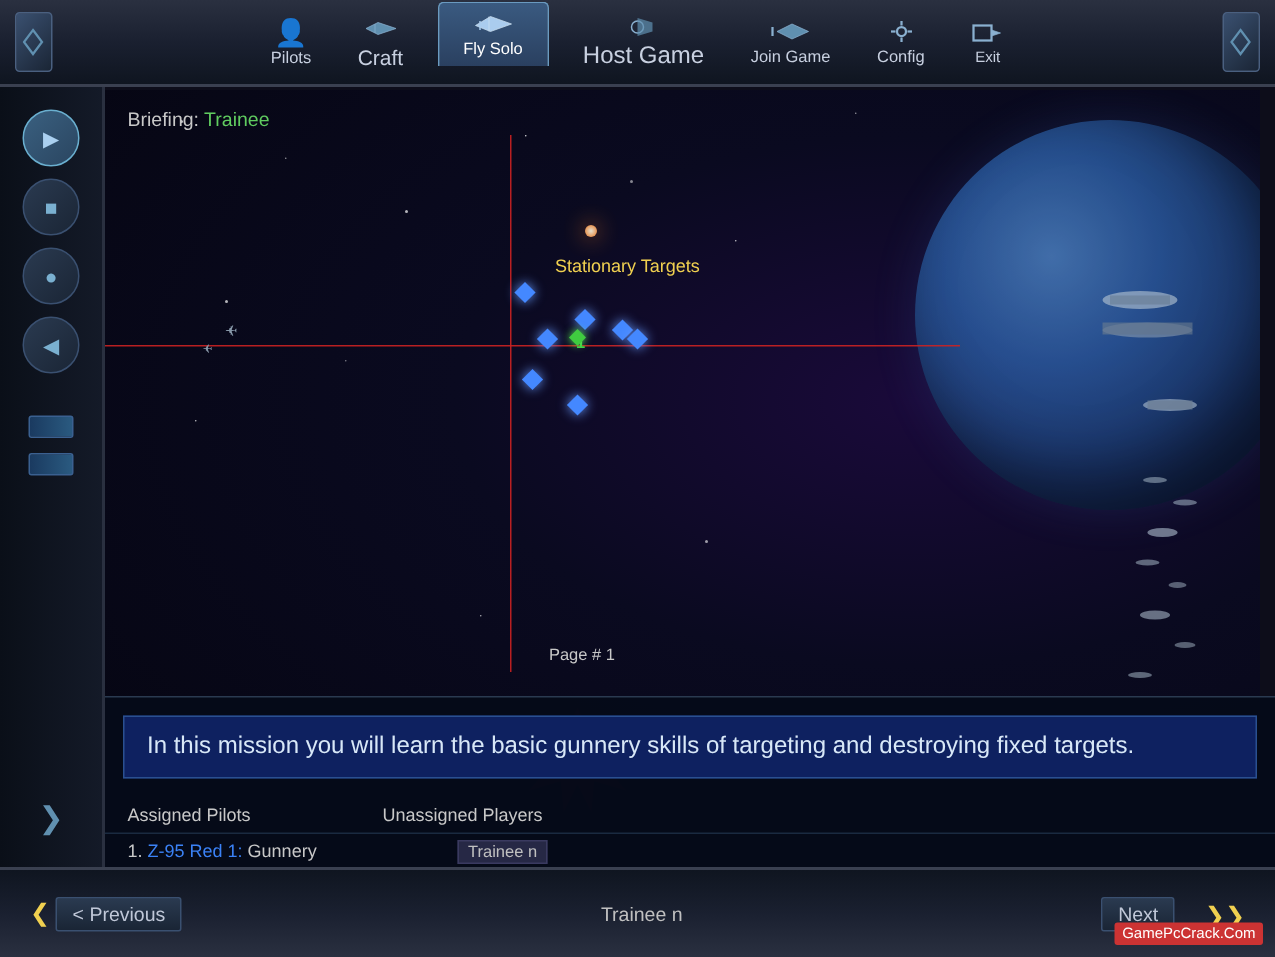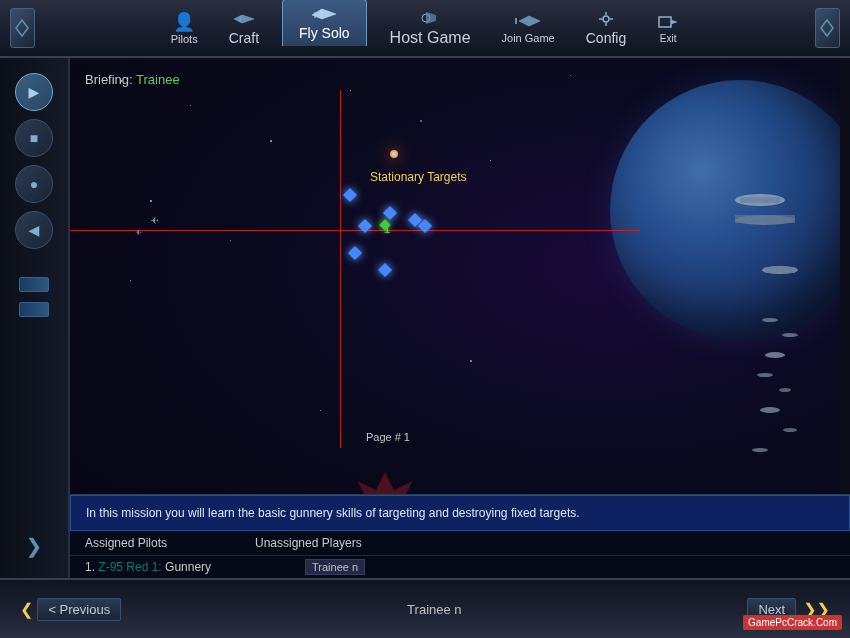--- a/index.html
+++ b/index.html
@@ -256,21 +256,21 @@
         </svg>
         <span style="display:block;font-size:14px">Craft</span>
       </div>
 
       <div style="background:linear-gradient(180deg,#3a5a80 0%,#2a4060 100%);border:1px solid #6a9ac0;border-bottom:none;border-radius:4px 4px 0 0;padding:5px 16px;position:relative;top:-6px;color:#ffffff">
         <svg width="28" height="18" viewBox="0 0 28 18" style="display:block;margin:0 auto 2px">
           <path d="M2 10 L12 4 L26 9 L12 14 Z" fill="#aaccee" stroke="#cce0f0" stroke-width="0.5"></path>
           <line x1="11" y1="4" x2="11" y2="14" stroke="#cce0f0" stroke-width="0.5"></line>
           <path d="M5 7 L5 13" stroke="#aaccee" stroke-width="1"></path>
         </svg>
-        <span style="display:block;font-size:14px;text-align:left">Fly Solo</span>
+        <span style="display:block;font-size:11px;text-align:left">Fly Solo</span>
       </div>
 
       <div class="nav-btn">
         <svg width="28" height="18" viewBox="0 0 28 18" style="display:block;margin:0 auto 2px">
           <circle cx="10" cy="9" r="4" fill="none" stroke="#8ab0d0" stroke-width="1"></circle>
           <path d="M10 3 L20 6 L20 12 L10 15 Z" fill="#6090b0" opacity="0.7"></path>
         </svg>
         <span style="display:block;font-size:16px">Host Game</span>
       </div>
 
@@ -283,21 +283,21 @@
       </div>
 
       <div class="nav-btn">
         <svg width="22" height="18" viewBox="0 0 22 18" style="display:block;margin:0 auto 2px">
           <circle cx="11" cy="9" r="3" fill="none" stroke="#8ab0d0" stroke-width="1.5"></circle>
           <line x1="11" y1="2" x2="11" y2="5" stroke="#8ab0d0" stroke-width="1.5"></line>
           <line x1="11" y1="13" x2="11" y2="16" stroke="#8ab0d0" stroke-width="1.5"></line>
           <line x1="4" y1="9" x2="7" y2="9" stroke="#8ab0d0" stroke-width="1.5"></line>
           <line x1="15" y1="9" x2="18" y2="9" stroke="#8ab0d0" stroke-width="1.5"></line>
         </svg>
-        <span style="display:block;font-size:14px">Config</span>
+        <span style="display:block;font-size:11px">Config</span>
       </div>
 
       <div class="nav-btn">
         <svg width="22" height="18" viewBox="0 0 22 18" style="display:block;margin:0 auto 2px">
           <rect x="2" y="4" width="12" height="10" fill="none" stroke="#8ab0d0" stroke-width="1.5"></rect>
           <path d="M14 7 L20 9 L14 11" fill="#8ab0d0" stroke="#8ab0d0" stroke-width="0.5"></path>
         </svg>
         <span style="display:block;font-size:10px">Exit</span>
       </div>
     </div>
@@ -319,50 +319,50 @@
       <div style="width:30px;height:15px;background:linear-gradient(90deg,#1a3a60,#2a5a80);border:1px solid #3a6090;border-radius:2px"></div>
       <div style="width:30px;height:15px;background:linear-gradient(90deg,#1a3a60,#2a5a80);border:1px solid #3a6090;border-radius:2px"></div>
     </div>
 
     <div style="position:absolute;bottom:20px;color:#6090b0;font-size:20px">❯</div>
   </div>
 
 
   <div style="position:absolute;bottom:60px;left:70px;right:0;z-index:6;background:rgba(5,10,25,0.97);border-top:1px solid #2a3a50">
 
-    <div style="background:rgba(15,35,100,0.95);border:1px solid #2a5090;padding:8px 15px;margin:0;color:#d8e8f8;font-size:12px;line-height:1.5">In this mission you will learn the basic gunnery skills of targeting and destroying fixed targets.</div>
+    <div style="background:rgba(15,35,100,0.95);border:1px solid #2a5090;padding:8px 15px;margin:12px;color:#d8e8f8;font-size:16px;line-height:1.5">In this mission you will learn the basic gunnery skills of targeting and destroying fixed targets.</div>
 
     <div style="display:flex;padding:5px 15px;color:#c8c8c8;font-size:12px;border-bottom:1px solid #1a2a40">
       <div style="width:170px">Assigned Pilots</div>
       <div style="width:170px">Unassigned Players</div>
     </div>
 
     <div style="display:flex;padding:4px 15px;font-size:12px;align-items:center">
       <div style="width:220px;color:#c8c8c8">
         <span>1. </span>
-        <span style="color:#0f766e">Z-95 Red 1:</span>
+        <span style="color:#3b82f6">Z-95 Red 1:</span>
         <span style="color:#c8c8c8"> <span>Gunnery</span></span>
       </div>
       <div style="width:170px">
         <span style="background:rgba(60,60,100,0.6);color:#c0c0c0;padding:1px 6px;font-size:11px;border:1px solid #3a3a60">Trainee n</span>
       </div>
       <div style="width:170px;color:#c8c8c8"></div>
     </div>
   </div>
 
   <div class="bottom-bar">
 
     <div style="display:flex;align-items:center;gap:4px">
       <div style="color:#f0d050;font-size:16px">❮</div>
       <div style="color:#c0c8d8;font-size:13px;background:linear-gradient(180deg,#2a3a50,#1a2535);border:1px solid #3a5070;padding:3px 10px;border-radius:2px">&lt; Previous</div>
     </div>
 
     <div style="color:#c0c0c0;font-size:13px">Trainee n</div>
 
-    <div style="display:flex;align-items:center;gap:7px">
+    <div style="display:flex;align-items:flex-end;gap:20px">
       <div style="color:#c0c8d8;font-size:13px;background:linear-gradient(180deg,#2a3a50,#1a2535);border:1px solid #3a5070;padding:3px 10px;border-radius:2px">Next</div>
       <div style="color:#f0d050;font-size:16px">❯❯</div>
     </div>
   </div>
 
   <div class="watermark">GamePcCrack.Com</div>
 
 </div>
 
 </body></html>

